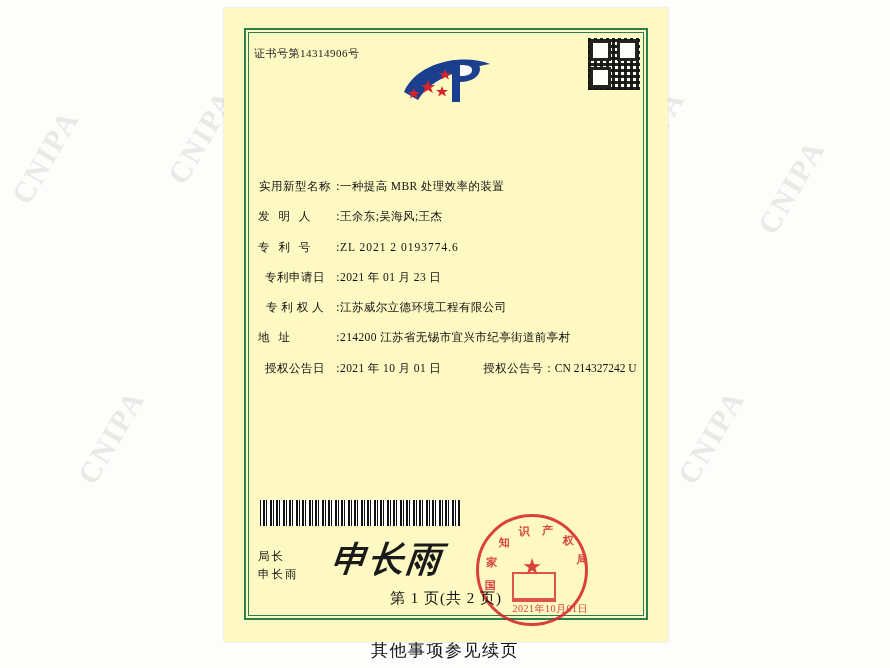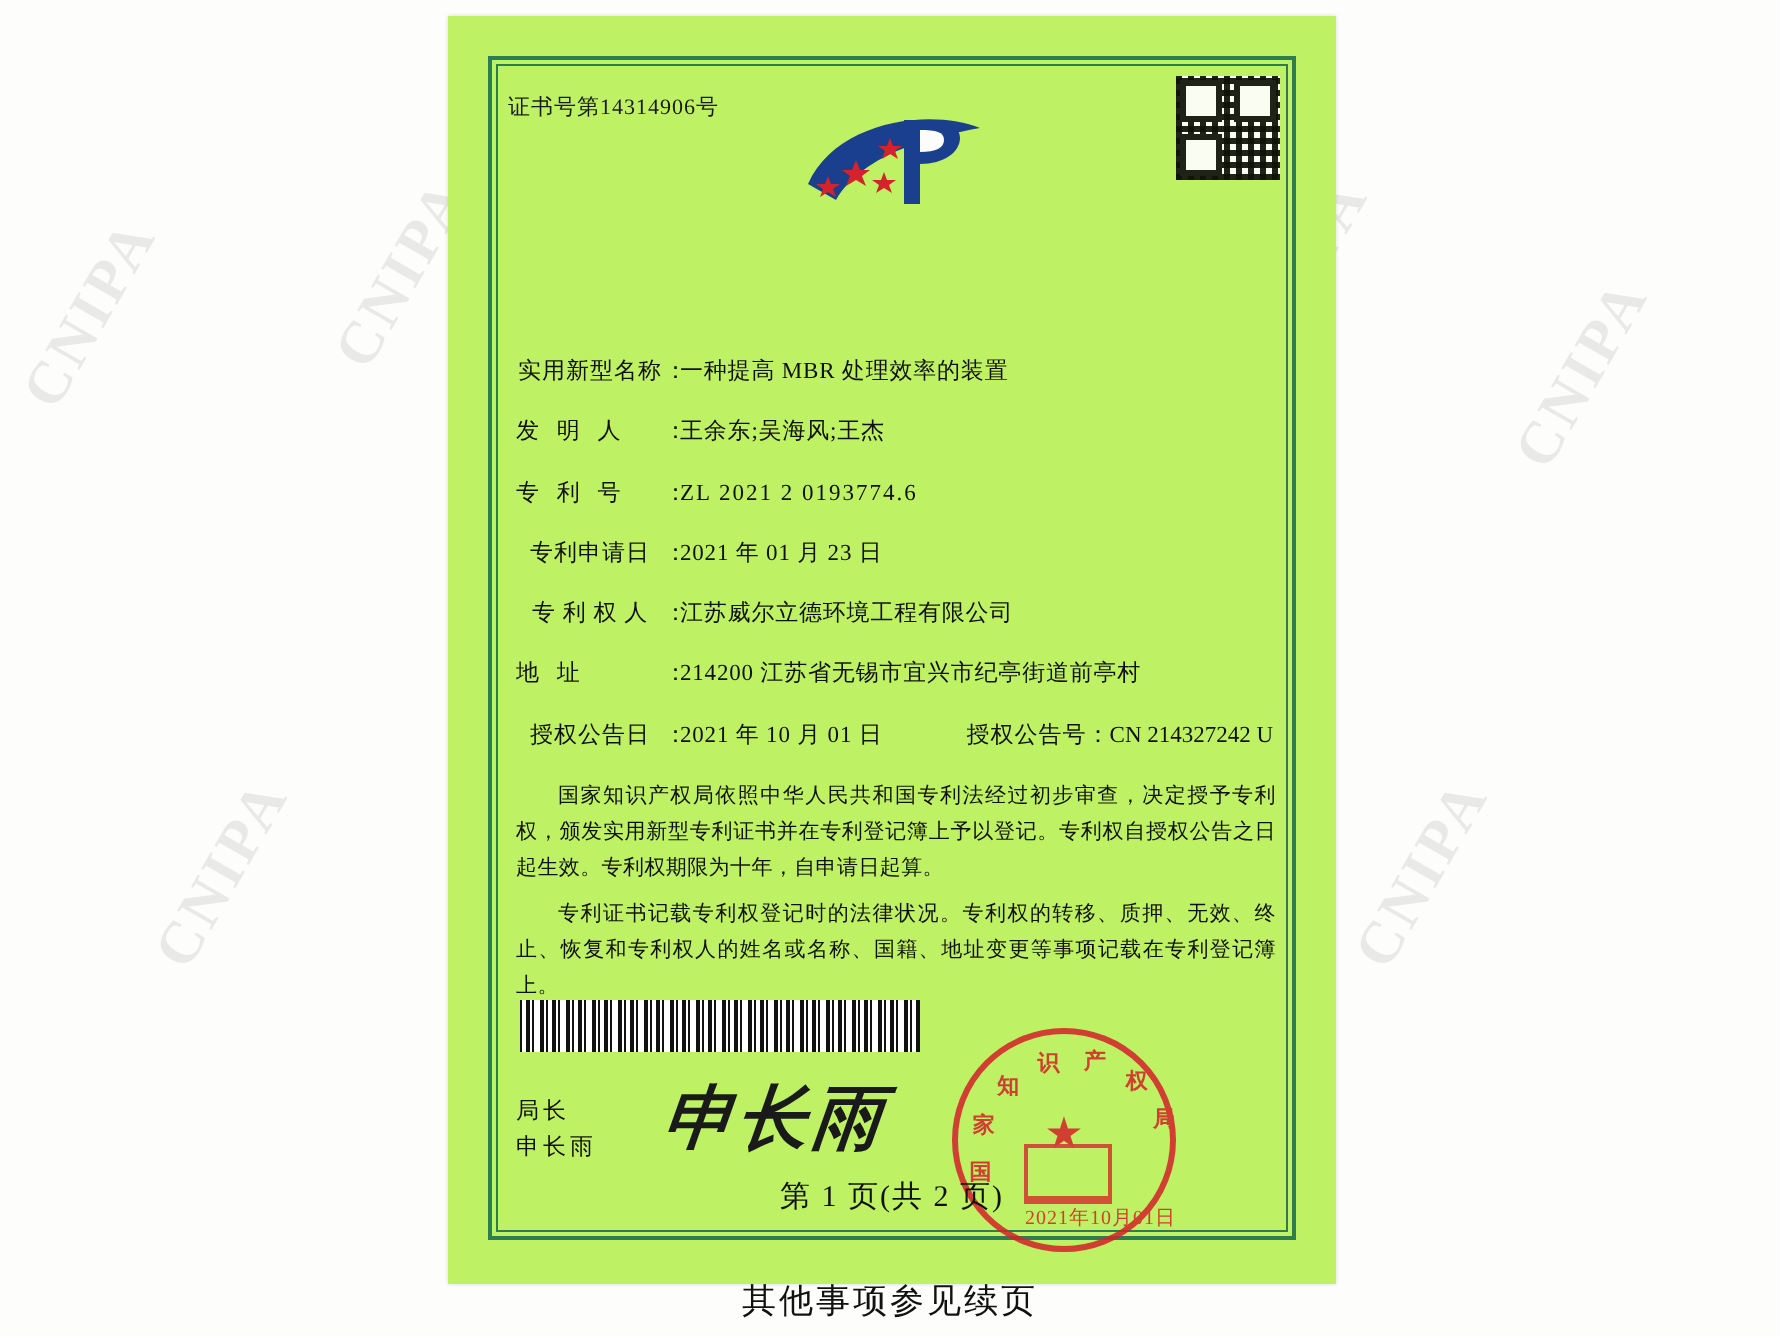--- a/index.html
+++ b/index.html
@@ -21,21 +21,21 @@
     height: 668px;
     background: #fdfdfb;
   }
 
   .paper {
     position: absolute;
     left: 224px;
     top: 8px;
     width: 444px;
     height: 634px;
-    background: #bef264;
+    background: #fef9c3;
     box-shadow: 0 0 2px rgba(0,0,0,0.15);
   }
 
   .border-outer {
     position: absolute;
     left: 20px;
     top: 20px;
     right: 20px;
     bottom: 22px;
     border: 2px solid #2e7d4f;
@@ -382,24 +382,20 @@
         <div class="field-label tight">授权公告日</div>
         <div class="field-sep">：</div>
         <div class="field-value">2021 年 10 月 01 日</div>
         <div class="inline-extra">
           <span class="k">授权公告号</span><span>：</span><span>CN 214327242 U</span>
         </div>
       </div>
 
     </div>
 
-    <div class="paragraphs">
-      <p>国家知识产权局依照中华人民共和国专利法经过初步审查，决定授予专利权，颁发实用新型专利证书并在专利登记簿上予以登记。专利权自授权公告之日起生效。专利权期限为十年，自申请日起算。</p>
-      <p>专利证书记载专利权登记时的法律状况。专利权的转移、质押、无效、终止、恢复和专利权人的姓名或名称、国籍、地址变更等事项记载在专利登记簿上。</p>
-    </div>
 
     <div class="barcode"></div>
 
     <div class="sig-label">
       <div>局长</div>
       <div>申长雨</div>
     </div>
     <div class="sig-handwrite">申长雨</div>
 
     <div class="seal">

